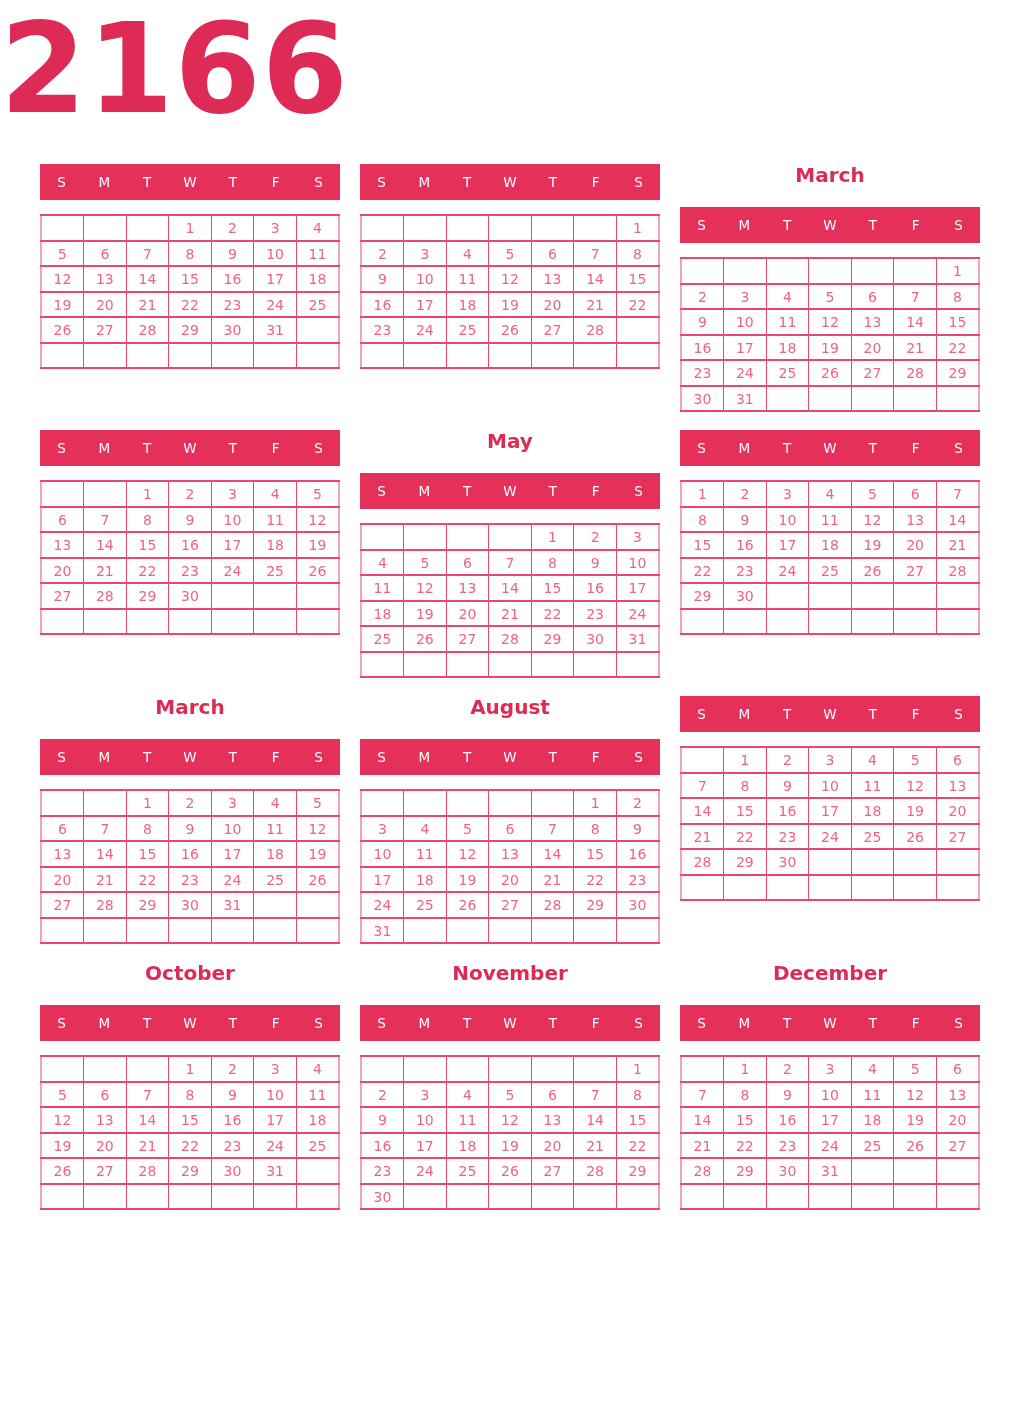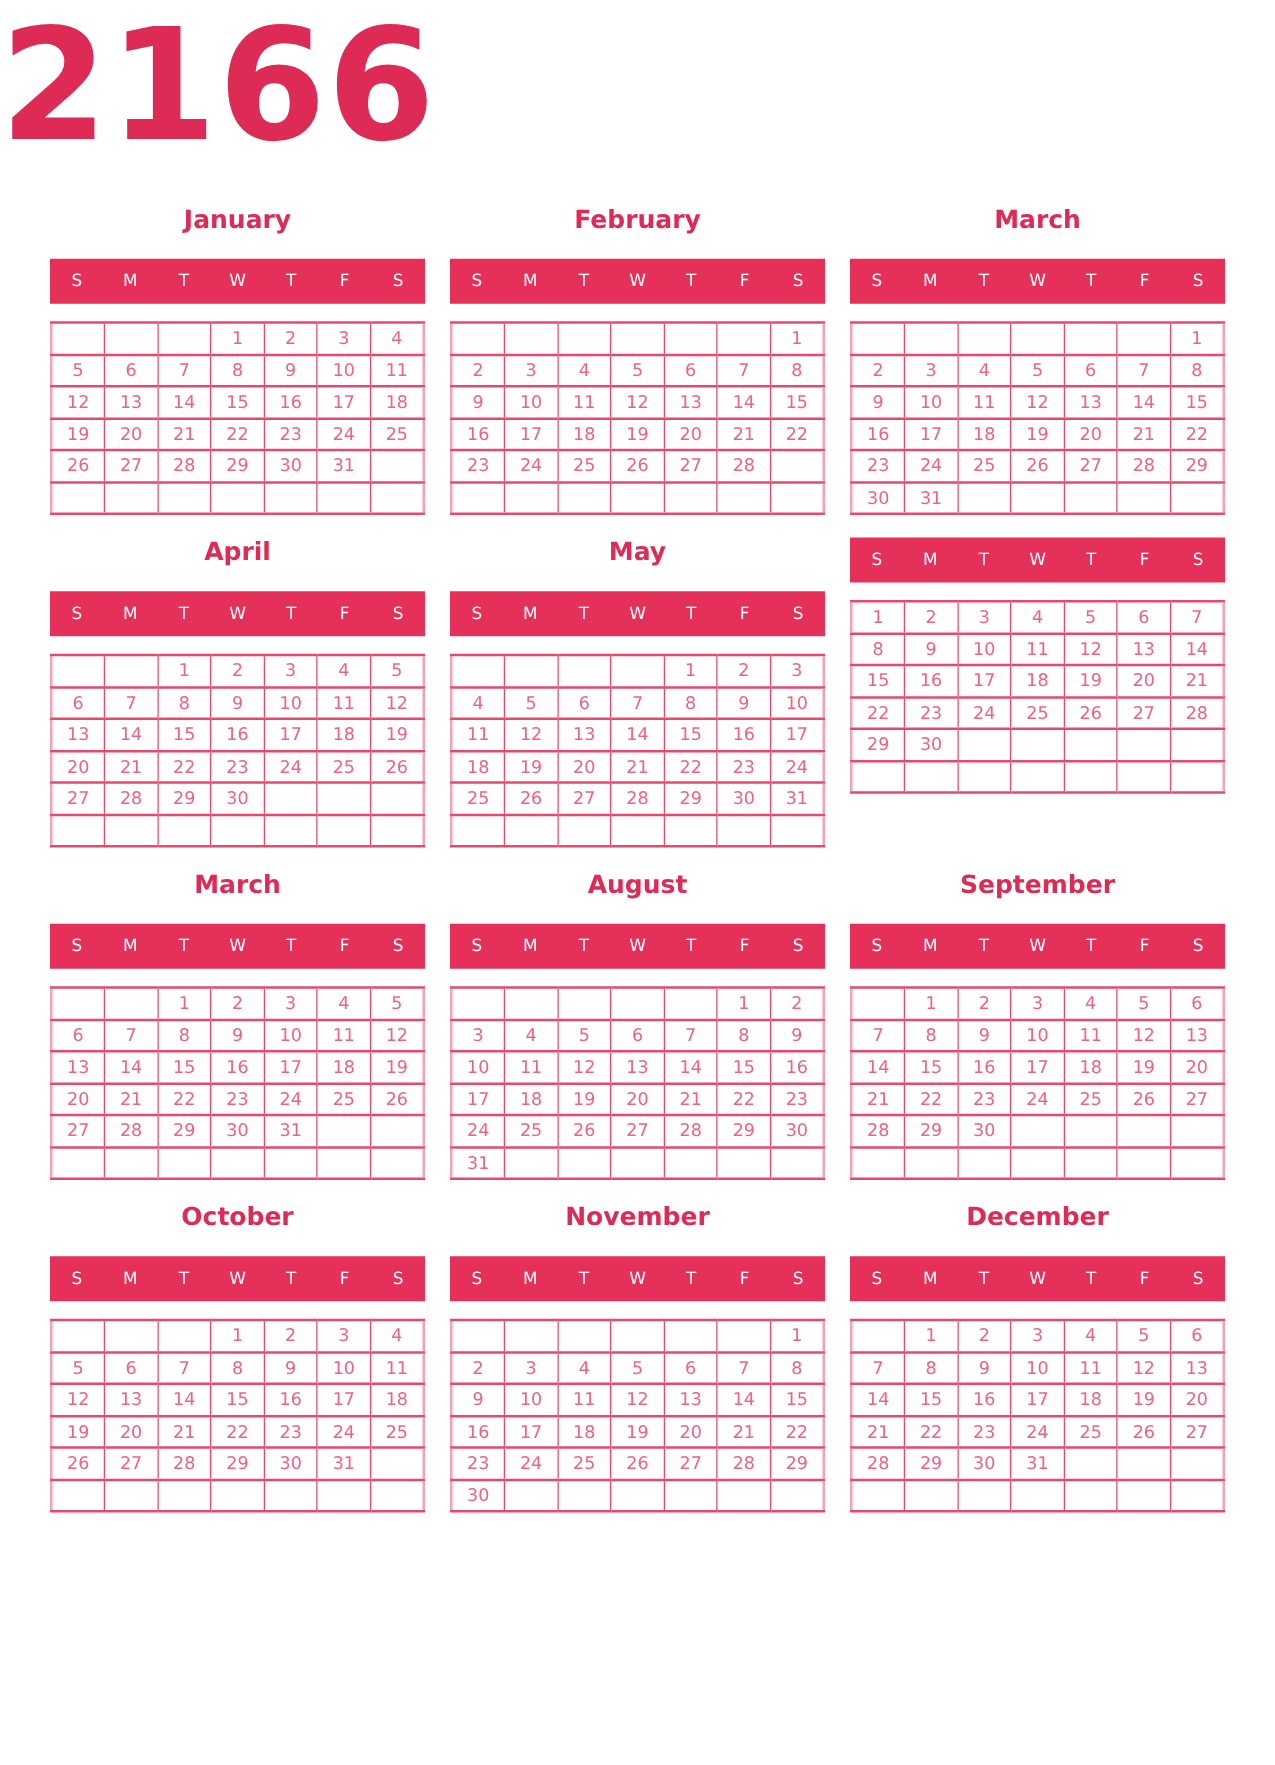--- a/index.html
+++ b/index.html
@@ -53,21 +53,20 @@
     font-size:14px;color:var(--num);
   }
 </style>
 </head>
 <body>
 
 <div class="page">
   <h1 class="year">2166</h1>
   <div class="months" id="months">
       <section class="month">
-        <h2 class="month-title">January</h2>
         <div class="dow-bar">
           <span class="dow">S</span>
           <span class="dow">M</span>
           <span class="dow">T</span>
           <span class="dow">W</span>
           <span class="dow">T</span>
           <span class="dow">F</span>
           <span class="dow">S</span>
         </div>
         <table class="days">
@@ -123,21 +122,20 @@
               <td></td>
               <td></td>
               <td></td>
               <td></td>
               <td></td>
             </tr>
           </tbody>
         </table>
       </section>
       <section class="month">
-        <h2 class="month-title">February</h2>
         <div class="dow-bar">
           <span class="dow">S</span>
           <span class="dow">M</span>
           <span class="dow">T</span>
           <span class="dow">W</span>
           <span class="dow">T</span>
           <span class="dow">F</span>
           <span class="dow">S</span>
         </div>
         <table class="days">
@@ -263,21 +261,20 @@
               <td></td>
               <td></td>
               <td></td>
               <td></td>
               <td></td>
             </tr>
           </tbody>
         </table>
       </section>
       <section class="month">
-        <h2 class="month-title">April</h2>
         <div class="dow-bar">
           <span class="dow">S</span>
           <span class="dow">M</span>
           <span class="dow">T</span>
           <span class="dow">W</span>
           <span class="dow">T</span>
           <span class="dow">F</span>
           <span class="dow">S</span>
         </div>
         <table class="days">
@@ -612,21 +609,20 @@
               <td></td>
               <td></td>
               <td></td>
               <td></td>
               <td></td>
             </tr>
           </tbody>
         </table>
       </section>
       <section class="month">
-        <h2 class="month-title">September</h2>
         <div class="dow-bar">
           <span class="dow">S</span>
           <span class="dow">M</span>
           <span class="dow">T</span>
           <span class="dow">W</span>
           <span class="dow">T</span>
           <span class="dow">F</span>
           <span class="dow">S</span>
         </div>
         <table class="days">

